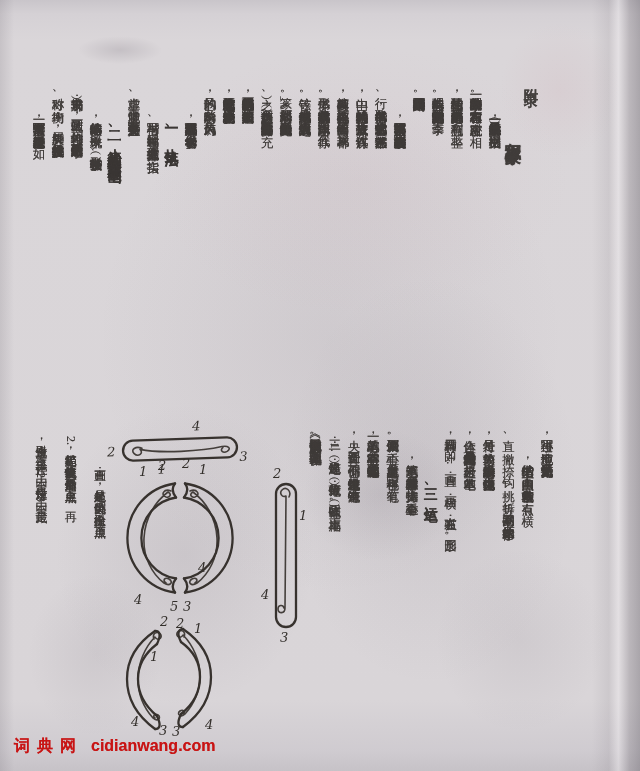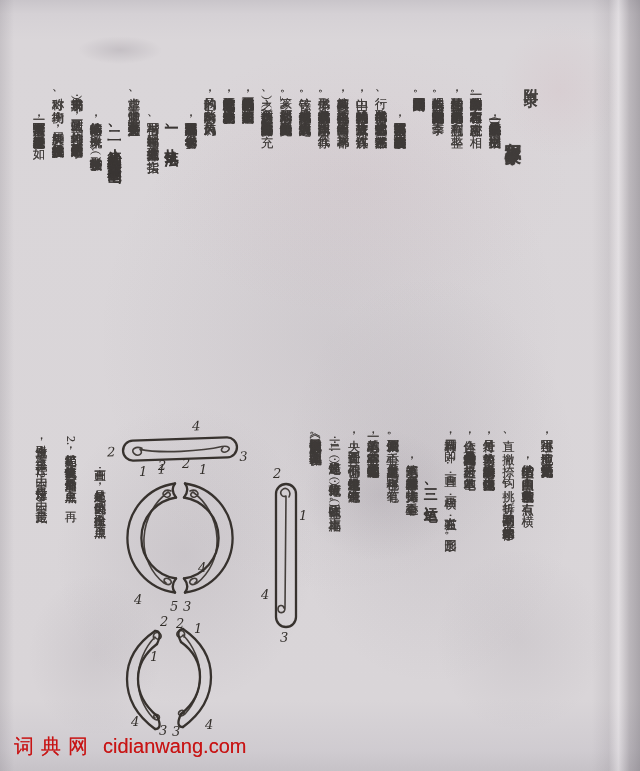--- a/index.html
+++ b/index.html
@@ -55,21 +55,21 @@
   .block-left .col{width:29.3px;line-height:29.3px;font-size:12px;}
   .col.head{font-weight:700;font-size:14px;letter-spacing:2px;color:#3a3634;}
   .diagrams{position:absolute;left:98px;top:418px;}
   .diagrams path,.diagrams rect,.diagrams circle{fill:none;stroke:#37322e;stroke-linecap:round;stroke-linejoin:round;}
   .outline{stroke-width:2.3px;}
   .innerstroke{stroke-width:1.6px;opacity:.92;}
   .num{font:italic 13px "DejaVu Serif",serif;fill:#332f2b;stroke:none;}
   .watermark{
     position:absolute;left:14px;top:734px;
     font-family:"Liberation Sans","DejaVu Sans",sans-serif;
-    font-weight:400;font-size:20px;line-height:24px;color:#c81414;
+    font-weight:700;font-size:16px;line-height:24px;color:#c81414;
     text-shadow:0 0 .5px rgba(200,20,20,.6);white-space:nowrap;
   }
   .watermark .site{letter-spacing:7px;margin-right:8px;}
 </style>
 </head>
 <body>
 
 <div class="page">
   <div class="edge-right"></div>
   <div class="edge-left"></div>

